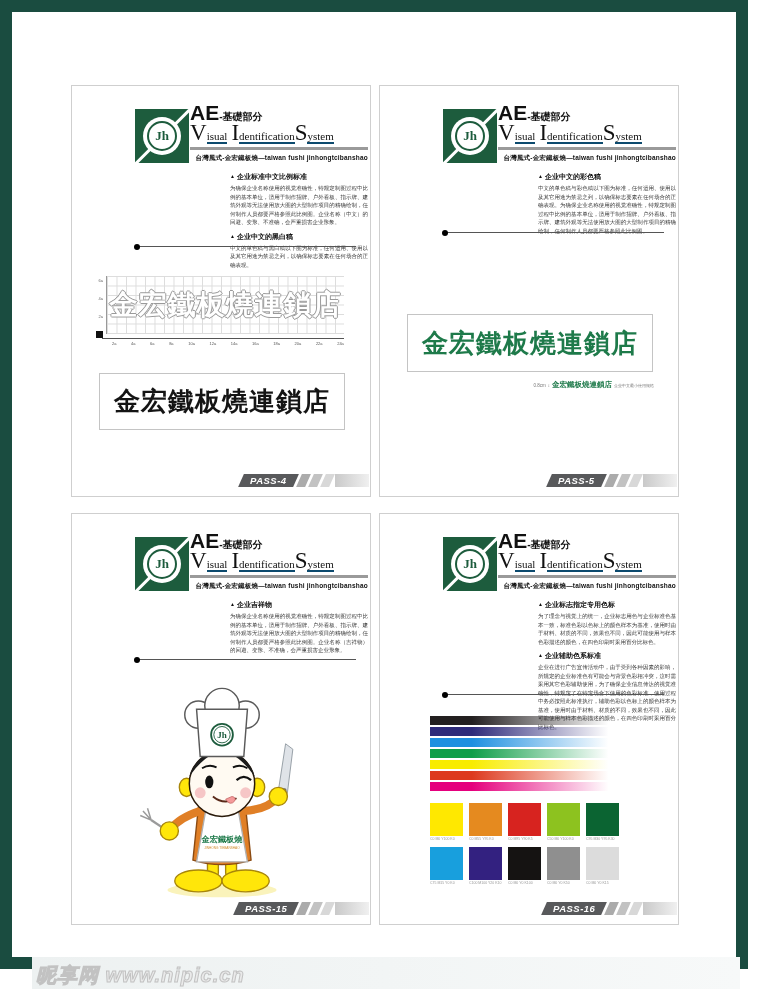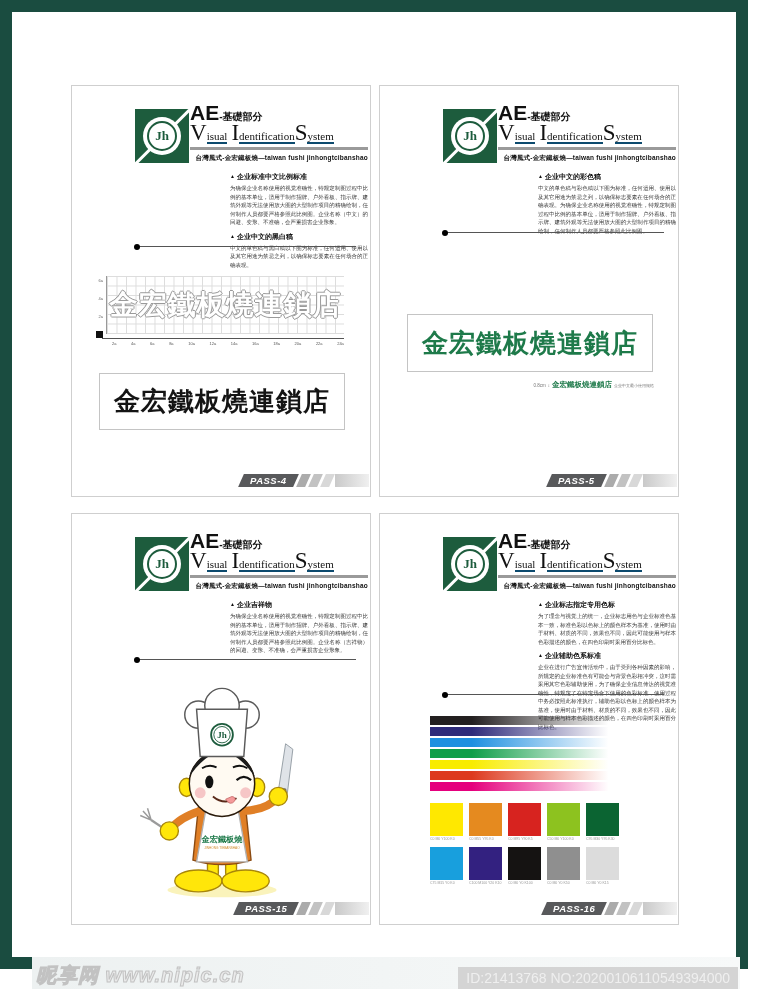--- a/index.html
+++ b/index.html
@@ -389,14 +389,13 @@
         <i class="s2"></i>
         <i class="s3"></i>
       <div class="tail"></div>
     </div>
   </div>
 
 </div>
 
 <div class="wm">
   <span class="site">昵享网 www.nipic.cn</span>
-  <span class="idbox">ID:21413768 NO:20200106110549394000</span>
 </div>
 
 </body></html>

